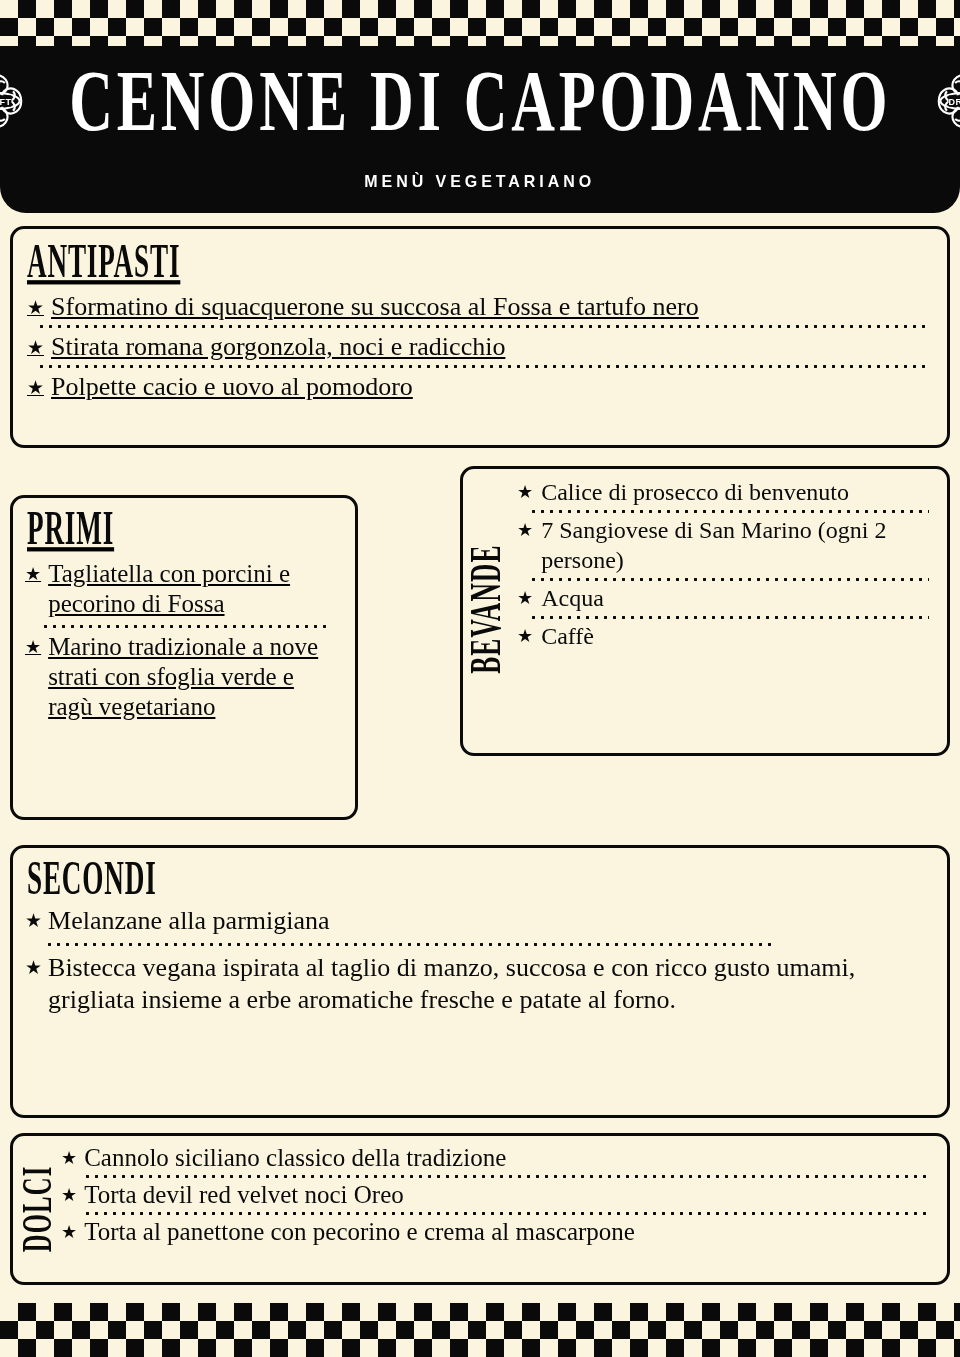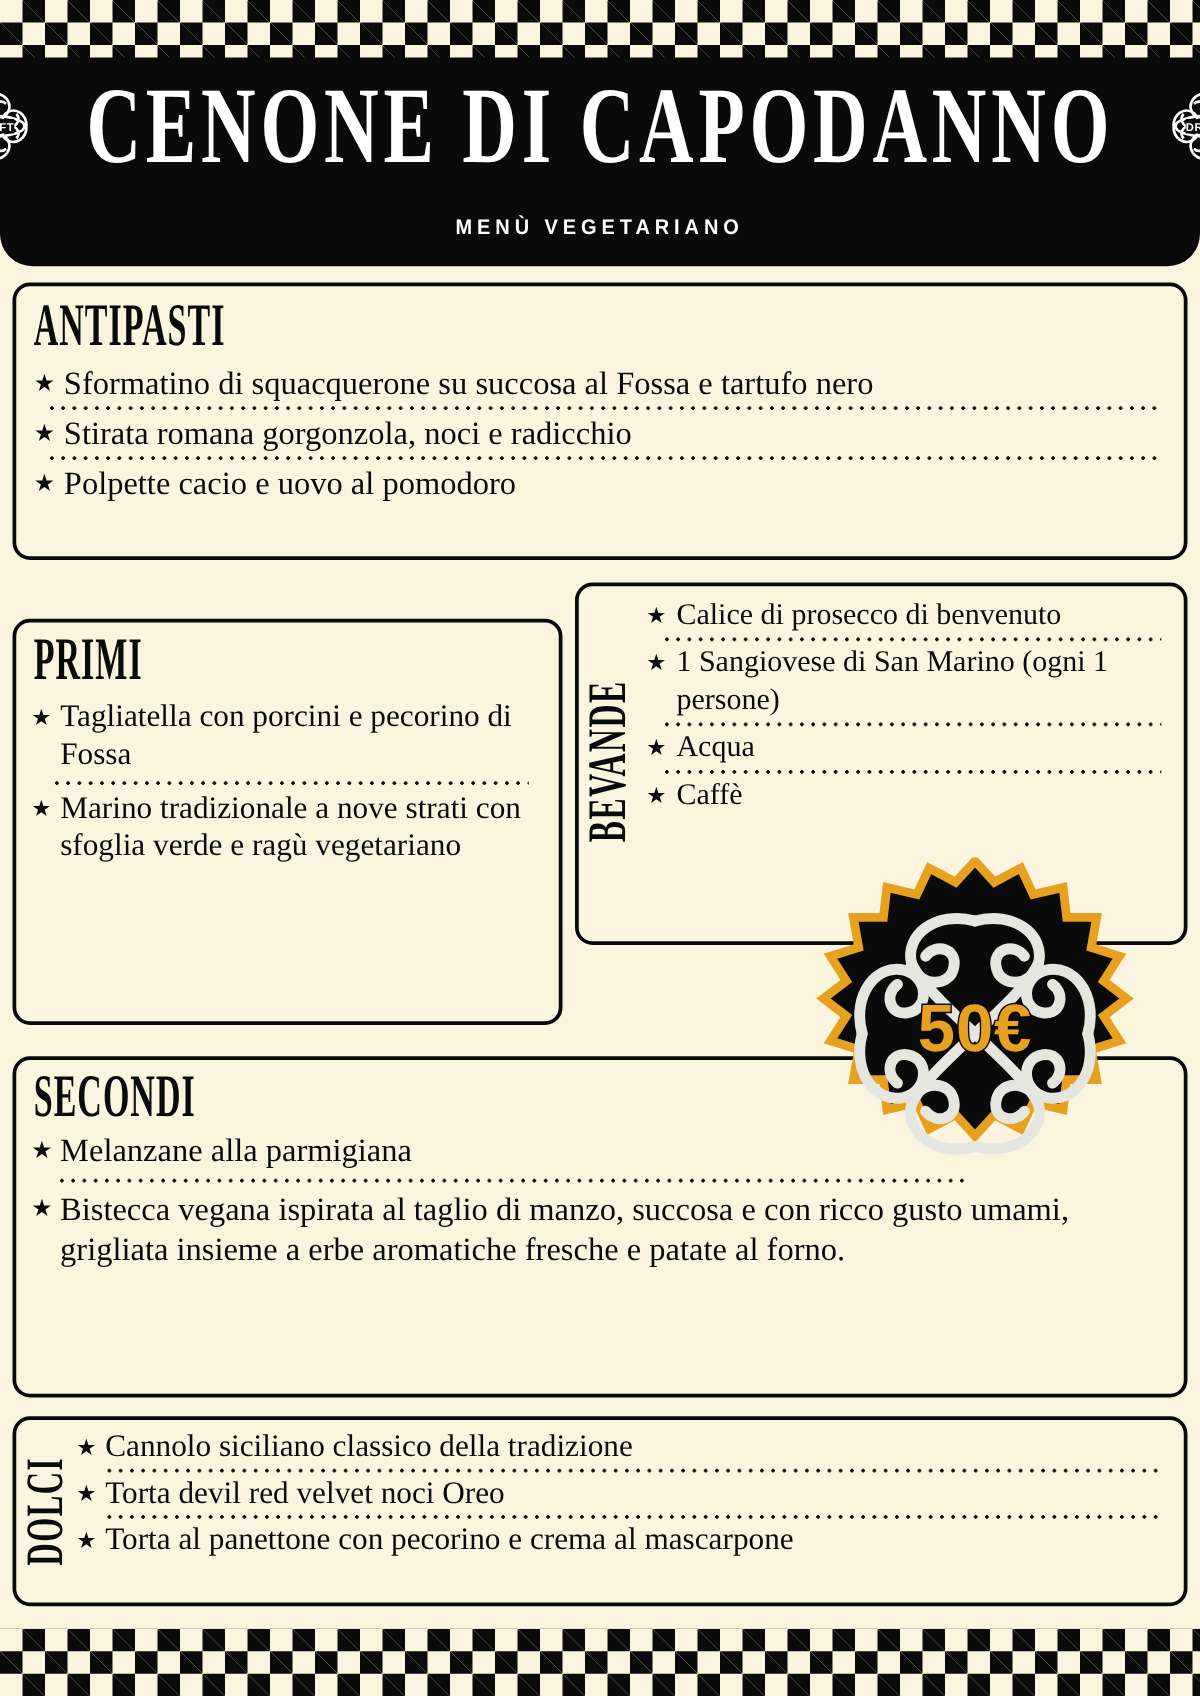--- a/index.html
+++ b/index.html
@@ -106,29 +106,29 @@
 
   .sep {
     height:3px;
     background-image:radial-gradient(circle, #0a0a0a 1.4px, transparent 1.6px);
     background-size:9px 3px;
     background-repeat:repeat-x;
     background-position:0 50%;
   }
 
   
-  #card-antipasti { left:10px; top:226px; width:940px; height:222px; }
+  #card-antipasti { left:10px; top:226px; width:940px; height:222px;text-decoration:underline; }
   #antipasti-title { font-size:34px; margin:10px 0 0 14px; }
   #antipasti-list { margin:22px 12px 0 12px; }
   #antipasti-list li.item { font-size:26px; line-height:1.12; }
   #antipasti-list .star { font-size:19px; margin:6px 7px 0 2px; }
   #antipasti-list .sep-row { margin:4px 8px 4px 12px; }
 
   
-  #card-primi { left:10px; top:495px; width:440px; height:325px; }
+  #card-primi { left:10px; top:495px; width:348px; height:325px;text-decoration:underline; }
   #primi-title { font-size:34px; margin:8px 0 0 14px; }
   #primi-list { margin:22px 14px 0 10px; }
   #primi-list li.item { font-size:25px; line-height:1.20; }
   #primi-list .star { font-size:18px; margin:6px 7px 0 2px; }
   #primi-list .sep-row { margin:6px 10px 4px 18px; }
 
   
   #card-bevande { left:460px; top:466px; width:490px; height:290px; }
   #bevande-inner { display:flex; height:100%; }
   #bevande-title-wrap {
@@ -261,21 +261,21 @@
         <h2 class="sec-title-vert" id="bevande-title">BEVANDE</h2>
       </div>
       <ul class="items" id="bevande-list">
         <li class="item">
           <span class="star">★</span>
           <span class="itext">Calice di prosecco di benvenuto</span>
         </li>
         <li class="sep sep-row"></li>
         <li class="item">
           <span class="star">★</span>
-          <span class="itext">1 Sangiovese di San Marino (ogni 1 persone)</span>
+          <span class="itext">7 Sangiovese di San Marino (ogni 2 persone)</span>
         </li>
         <li class="sep sep-row"></li>
         <li class="item">
           <span class="star">★</span>
           <span class="itext">Acqua</span>
         </li>
         <li class="sep sep-row"></li>
         <li class="item">
           <span class="star">★</span>
           <span class="itext">Caffè</span>
@@ -316,34 +316,16 @@
         </li>
         <li class="sep sep-row"></li>
         <li class="item">
           <span class="star">★</span>
           <span class="itext">Torta al panettone con pecorino e crema al mascarpone</span>
         </li>
       </ul>
     </div>
   </section>
 
-  <div id="price-seal">
-    <svg viewBox="0 0 200 200" aria-hidden="true">
-      <polygon points="100,2 111,14 126,6 133,21 150,17 152,34 169,34 166,51 182,56 173,70 186,80 173,90 182,104 166,109 169,126 152,126 150,143 133,139 126,154 111,146 100,158 89,146 74,154 67,139 50,143 48,126 31,126 34,109 18,104 27,90 14,80 27,70 18,56 34,51 31,34 48,34 50,17 67,21 74,6 89,14" fill="#0a0a0a" stroke="#E8A020" stroke-width="5" stroke-linejoin="miter"></polygon>
-      <g fill="none" stroke="#E6E6E0" stroke-width="6.2" stroke-linecap="round">
-        <path d="M100 36 C78 30 60 44 64 60 C68 74 86 74 88 62 C90 52 78 48 72 56"></path>
-        <path d="M100 36 C122 30 140 44 136 60 C132 74 114 74 112 62 C110 52 122 48 128 56"></path>
-        <path d="M100 164 C78 170 60 156 64 140 C68 126 86 126 88 138 C90 148 78 152 72 144"></path>
-        <path d="M100 164 C122 170 140 156 136 140 C132 126 114 126 112 138 C110 148 122 152 128 144"></path>
-        <path d="M36 100 C30 78 44 60 60 64 C74 68 74 86 62 88 C52 90 48 78 56 72"></path>
-        <path d="M36 100 C30 122 44 140 60 136 C74 132 74 114 62 112 C52 110 48 122 56 128"></path>
-        <path d="M164 100 C170 78 156 60 140 64 C126 68 126 86 138 88 C148 90 152 78 144 72"></path>
-        <path d="M164 100 C170 122 156 140 140 136 C126 132 126 114 138 112 C148 110 152 122 144 128"></path>
-        <path d="M64 60 C74 82 126 118 136 140"></path>
-        <path d="M136 60 C126 82 74 118 64 140"></path>
-      </g>
-      <text x="100" y="110" font-family="Liberation Sans, sans-serif" font-size="38" font-weight="700" fill="#E8A020" stroke="#0a0a0a" stroke-width="1.6" paint-order="stroke" text-anchor="middle" letter-spacing="0.5" id="seal-price-text">50€</text>
-    </svg>
-  </div>
 
   <div class="checker" id="checker-bottom"></div>
 
 </div>
 
 </body></html>

